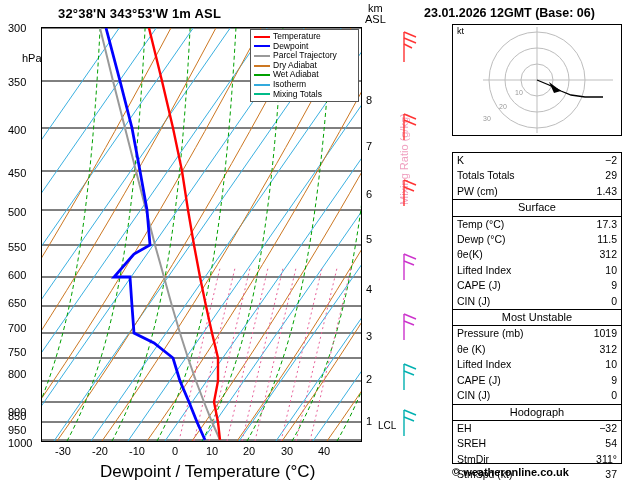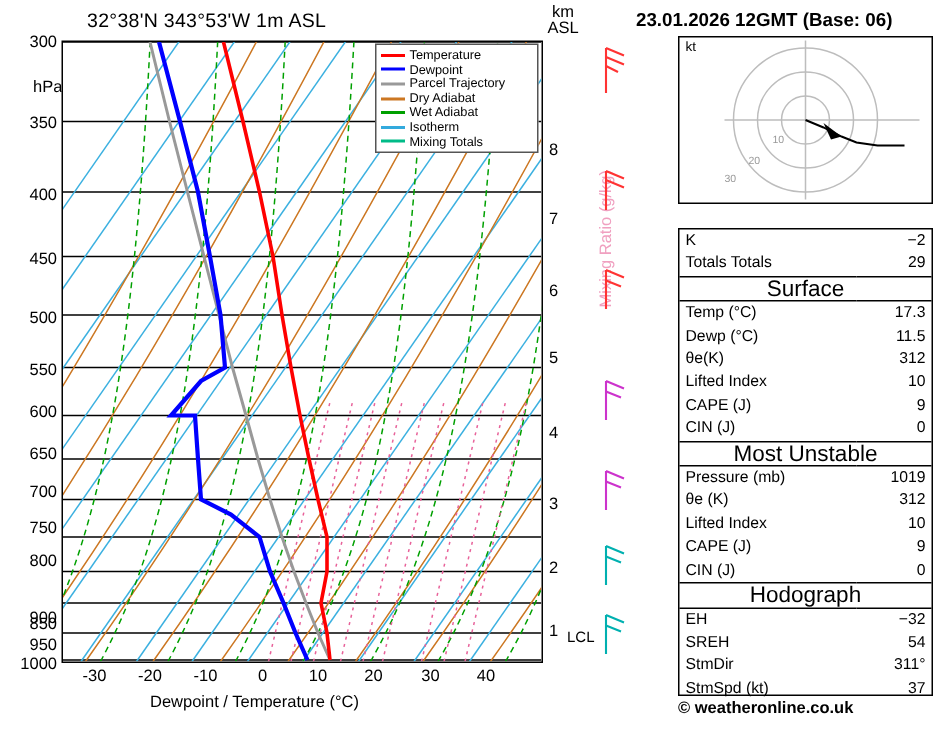--- a/index.html
+++ b/index.html
@@ -1,43 +1,43 @@
 <!DOCTYPE html>
 <html><head>
 <meta charset="utf-8">
 <style>
   html,body{margin:0;padding:0;background:#fff;}
   body{width:629px;height:486px;position:relative;font-family:"Liberation Sans",sans-serif;overflow:hidden;}
   .abs{position:absolute;}
   
   #sounding{left:0;top:0;width:420px;height:486px;}
   #hpa-label{left:22px;top:4px;font-size:11px;color:#000;margin-top:48px;}
-  #title{left:58px;top:6px;font-size:13px;font-weight:normal;color:#000;letter-spacing:.2px;}
+  #title{left:58px;top:6px;font-size:13px;font-weight:bold;color:#000;letter-spacing:.2px;}
   #km-label{left:365px;top:3px;font-size:11px;color:#000;line-height:11px;text-align:center;}
   #plotbox{left:41px;top:27px;width:321px;height:415px;border:1px solid #000;box-sizing:border-box;background:#fff;overflow:hidden;}
   #plotbox svg{display:block;}
-  .ytick{position:absolute;left:8px;font-size:11px;color:#000;text-align:right;width:30px;}
+  .ytick{position:absolute;left:8px;font-size:11px;color:#000;text-align:left;width:30px;}
   .kmtick{position:absolute;left:366px;font-size:11px;color:#000;}
   .xtick{position:absolute;top:445px;font-size:11px;color:#000;text-align:center;width:40px;}
-  #xaxis-title{left:100px;top:462px;font-size:11px;color:#000;}
+  #xaxis-title{left:100px;top:462px;font-size:17px;color:#000;}
   #legend{left:250px;top:29px;width:109px;background:#fff;border:1px solid #555;padding:2px 3px;box-sizing:border-box;}
   #legend div{font-size:8.5px;color:#000;line-height:9.6px;white-space:nowrap;display:flex;align-items:center;}
   #legend i{display:inline-block;width:16px;height:0;border-top-width:2px;border-top-style:solid;margin-right:3px;}
   #mixlabel{left:398px;top:205px;font-size:11px;color:#f0a0c0;transform:rotate(-90deg);transform-origin:left top;white-space:nowrap;}
   .mixnum{position:absolute;font-size:9px;color:#d2042d;}
   #lcl{left:378px;top:420px;font-size:10px;color:#000;}
   
   #rtitle{left:424px;top:6px;font-size:12.5px;font-weight:bold;color:#000;}
   #hodo{left:452px;top:24px;width:170px;height:112px;border:1px solid #000;background:#fff;box-sizing:border-box;}
   #kt{left:457px;top:26px;font-size:9px;color:#000;}
   #tablewrap{left:452px;top:152px;width:170px;height:312px;border:1px solid #000;background:#fff;box-sizing:border-box;font-size:10.5px;color:#000;}
   #tablewrap table{border-collapse:collapse;width:100%;}
   #tablewrap td{padding:0 4px;height:15.4px;line-height:15.4px;font-size:10.5px;}
   #tablewrap td.v{text-align:right;}
-  #tablewrap tr.sec td{text-align:center;border-top:1px solid #000;border-bottom:1px solid #000;font-size:15px;}
+  #tablewrap tr.sec td{text-align:center;border-top:1px solid #000;border-bottom:1px solid #000;font-size:11px;}
   #credit{left:452px;top:466px;font-size:11px;font-weight:bold;color:#000;}
   .wb{position:absolute;}
 </style>
 </head>
 <body>
 
 <div class="abs" id="sounding">
 
   <div class="abs" id="hpa-label">hPa</div>
   <div class="abs" id="title">32°38'N 343°53'W 1m ASL</div>
@@ -294,20 +294,24 @@
   <table>
     <tbody>
         <tr>
           <td>K</td>
           <td class="v">−2</td>
         </tr>
     <tr>
           <td>Totals Totals</td>
           <td class="v">29</td>
         </tr>
+    <tr>
+          <td>PW (cm)</td>
+          <td class="v">1.43</td>
+        </tr>
     <tr class="sec">
           <td colspan="2">Surface</td>
         </tr>
     <tr>
           <td>Temp (°C)</td>
           <td class="v">17.3</td>
         </tr>
     <tr>
           <td>Dewp (°C)</td>
           <td class="v">11.5</td>

